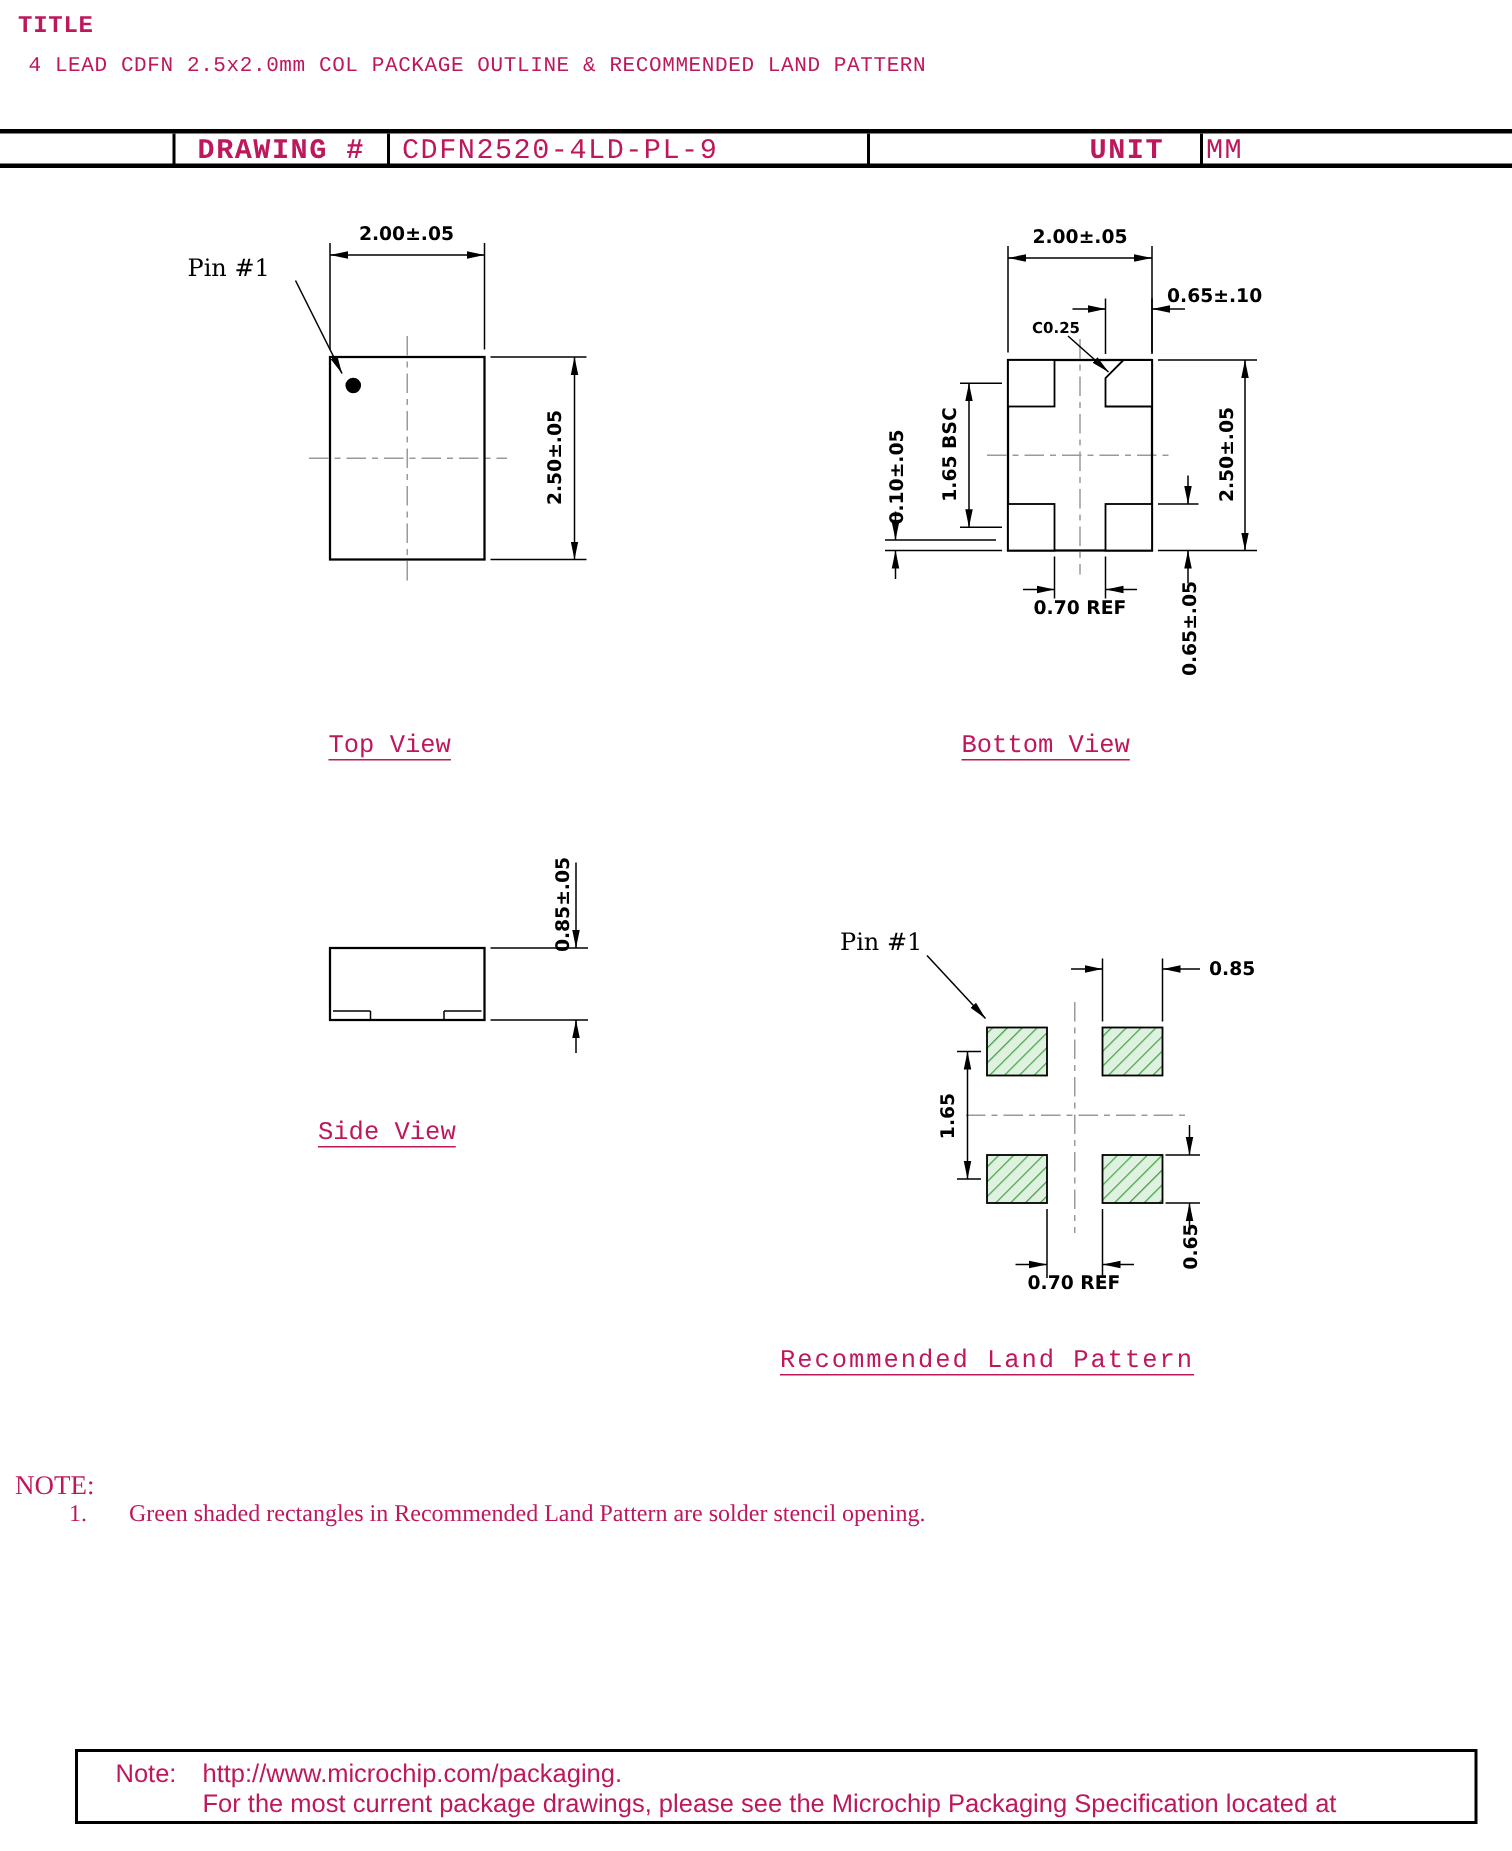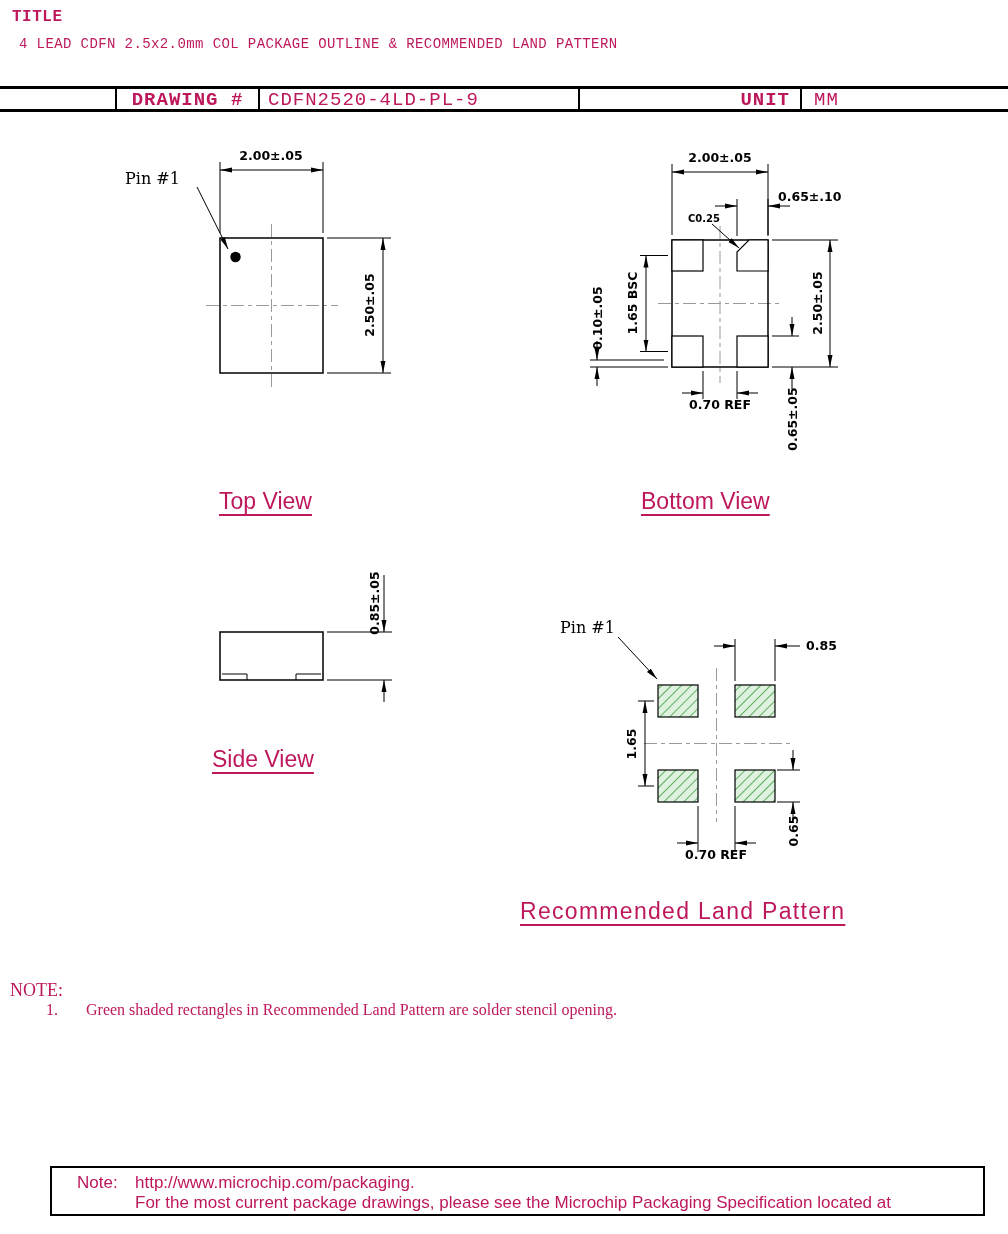--- a/index.html
+++ b/index.html
@@ -8,26 +8,26 @@
   #page{position:relative;width:1008px;height:1234px;background:#fff;color:#be185d;overflow:hidden;font-family:"Liberation Serif",serif}
 
   #title-label{position:absolute;left:12px;top:8px;font-family:"Liberation Mono",monospace;font-weight:bold;font-size:16px;letter-spacing:.5px}
   #doc-title{position:absolute;left:19px;top:36px;font-family:"Liberation Mono",monospace;font-size:14px;letter-spacing:.4px;white-space:nowrap}
 
   #header-table{position:absolute;left:0;top:86px;width:1008px;height:26px;border-top:3px solid #000;border-bottom:3px solid #000;display:flex;align-items:flex-start;font-family:"Liberation Mono",monospace;font-size:19px}
   .ht-cell{display:flex;align-items:center;white-space:nowrap;overflow:hidden}
   .ht-spacer{width:115px}
   .ht-drawing-label{width:143px;border-left:2px solid #000;justify-content:center;font-weight:bold;letter-spacing:1px}
   .ht-drawing-number{width:320px;border-left:2px solid #000;padding-left:8px;letter-spacing:1px}
-  .ht-unit-label{width:222px;border-left:2px solid #000;justify-content:flex-end;padding-right:10px;font-weight:bold;letter-spacing:1px}
-  .ht-unit-value{flex:1;border-left:2px solid #000;padding-left:12px;letter-spacing:1px}
+  .ht-unit-label{width:222px;border-left:2px solid #000;justify-content:flex-end;padding-right:24px;font-weight:bold;letter-spacing:1px}
+  .ht-unit-value{flex:1;border-left:2px solid #000;padding-left:2px;letter-spacing:1px}
 
   #drawing{position:absolute;left:0;top:130px}
 
-  .view-title{position:absolute;font-family:Liberation Sans, sans-serif;font-size:23px;text-decoration:underline;text-underline-offset:5px;white-space:nowrap}
+  .view-title{position:absolute;font-family:Liberation Mono, monospace;font-size:17px;text-decoration:underline;text-underline-offset:5px;white-space:nowrap}
   #top-view-title{left:219px;top:488px}
   #bottom-view-title{left:641px;top:488px}
   #side-view-title{left:212px;top:746px}
   #land-pattern-title{left:520px;top:898px;letter-spacing:1.3px}
 
   #note-block{position:absolute;left:10px;top:980px;font-family:"Liberation Serif",serif}
   #note-heading{font-size:18px}
   #note-item{position:absolute;left:36px;top:21px;width:900px;font-size:16px;white-space:nowrap}
   #note-item .num{display:inline-block;width:40px}
 

